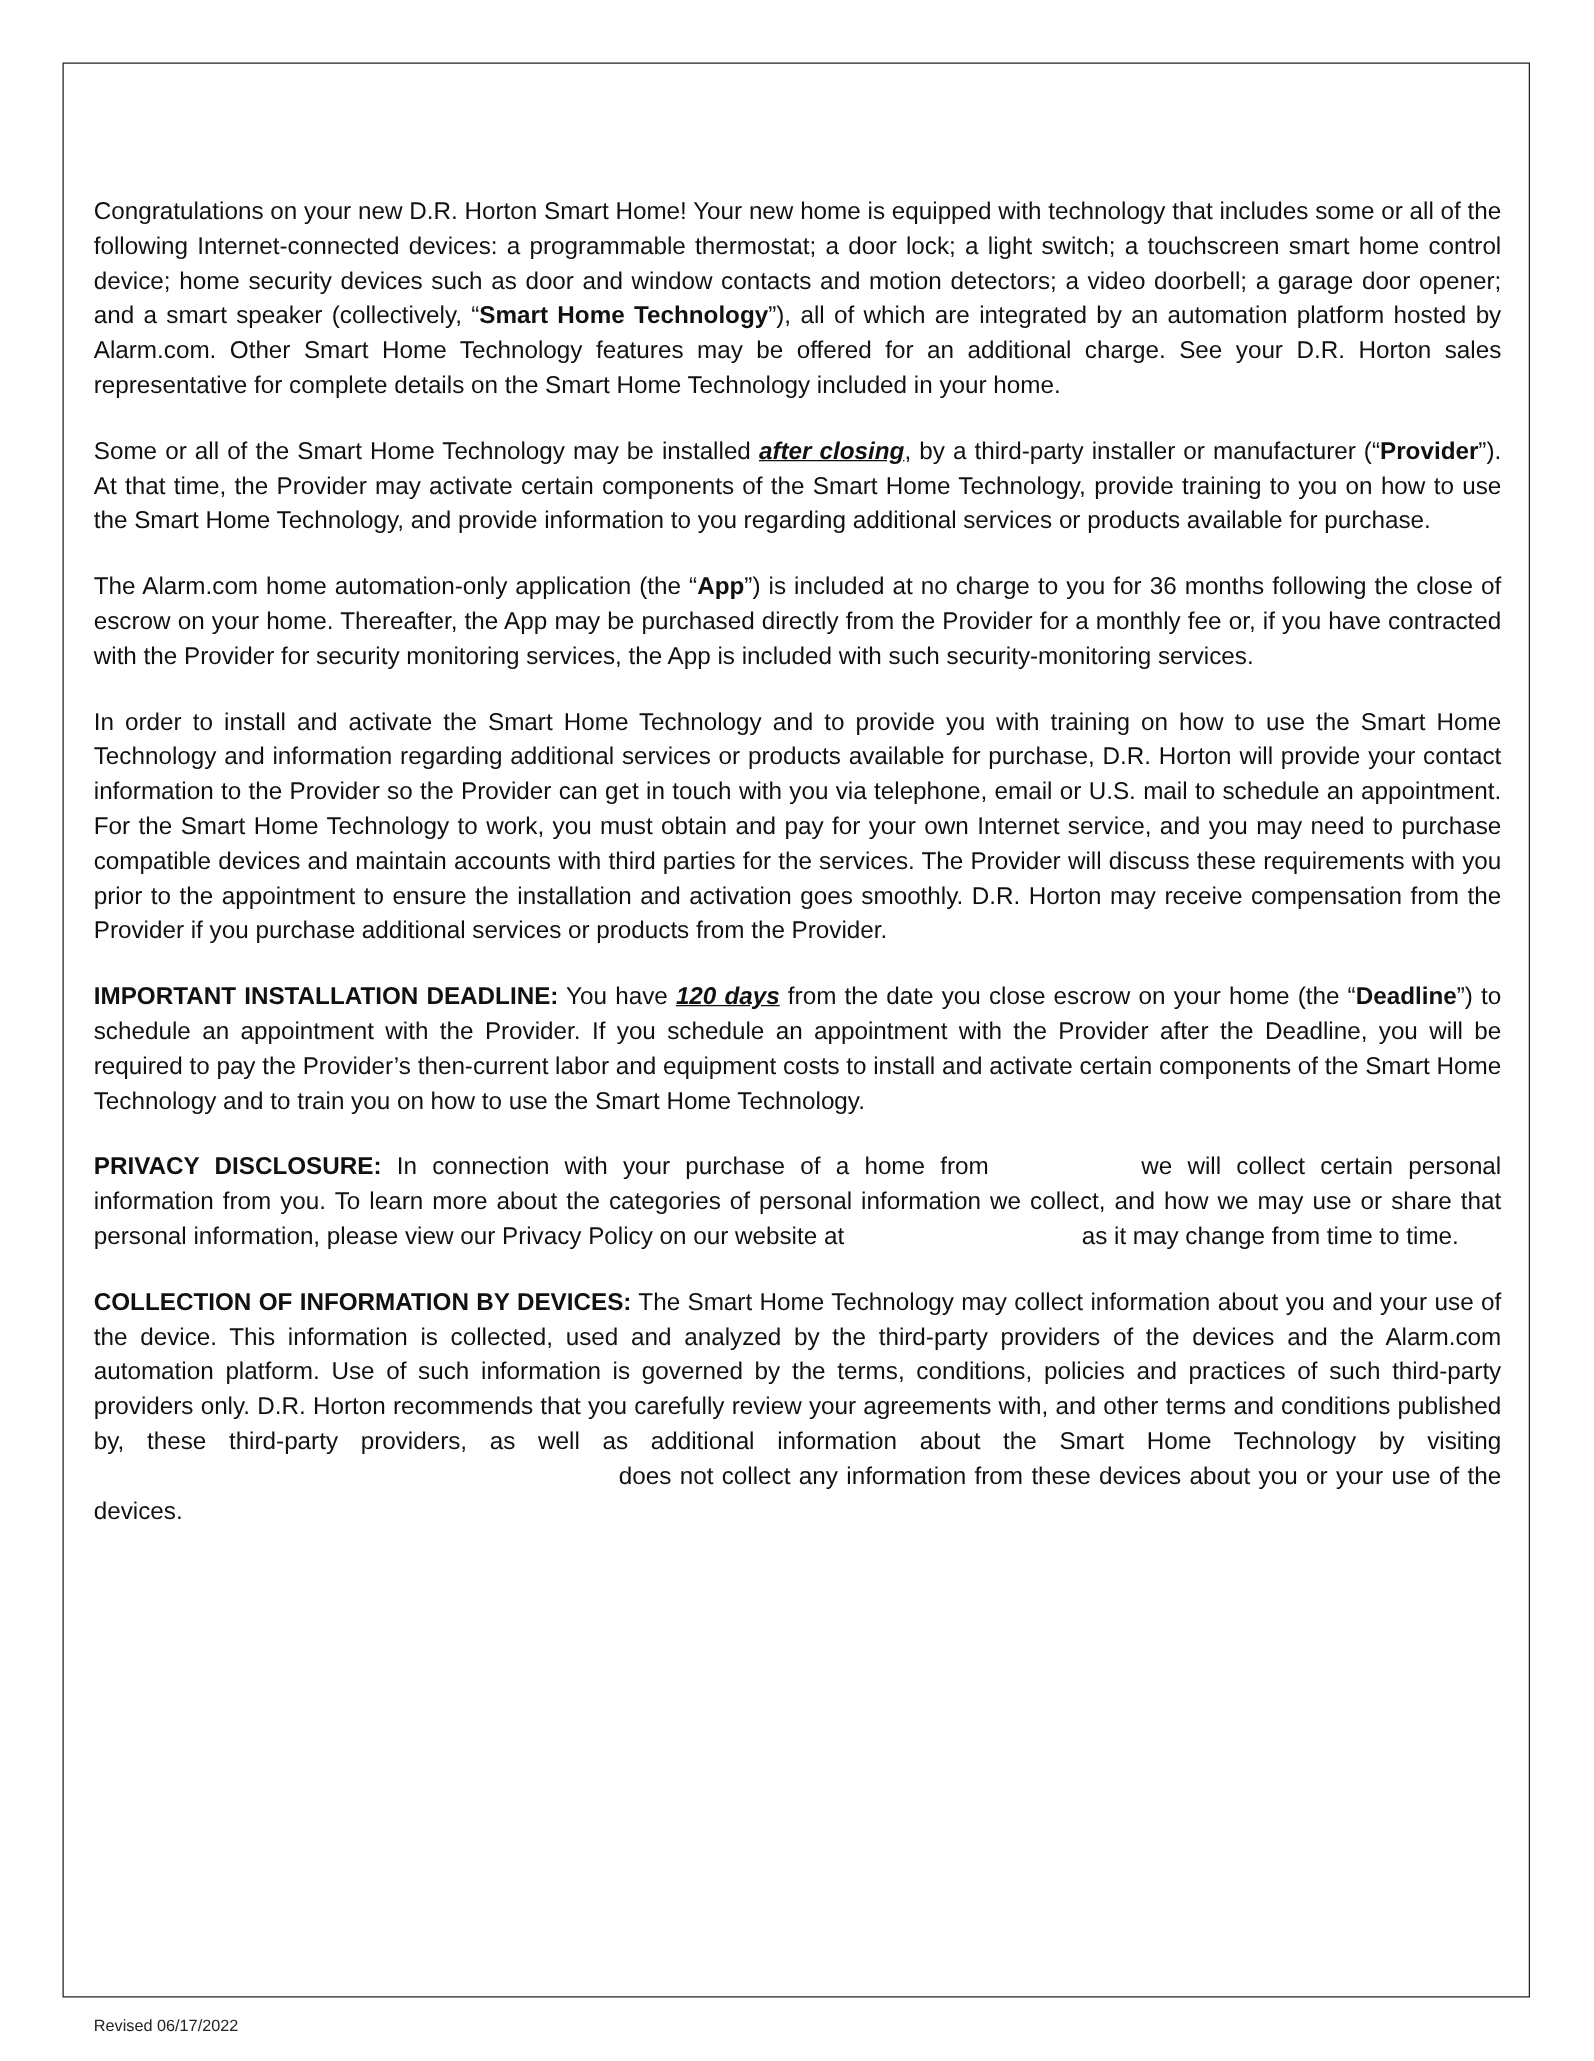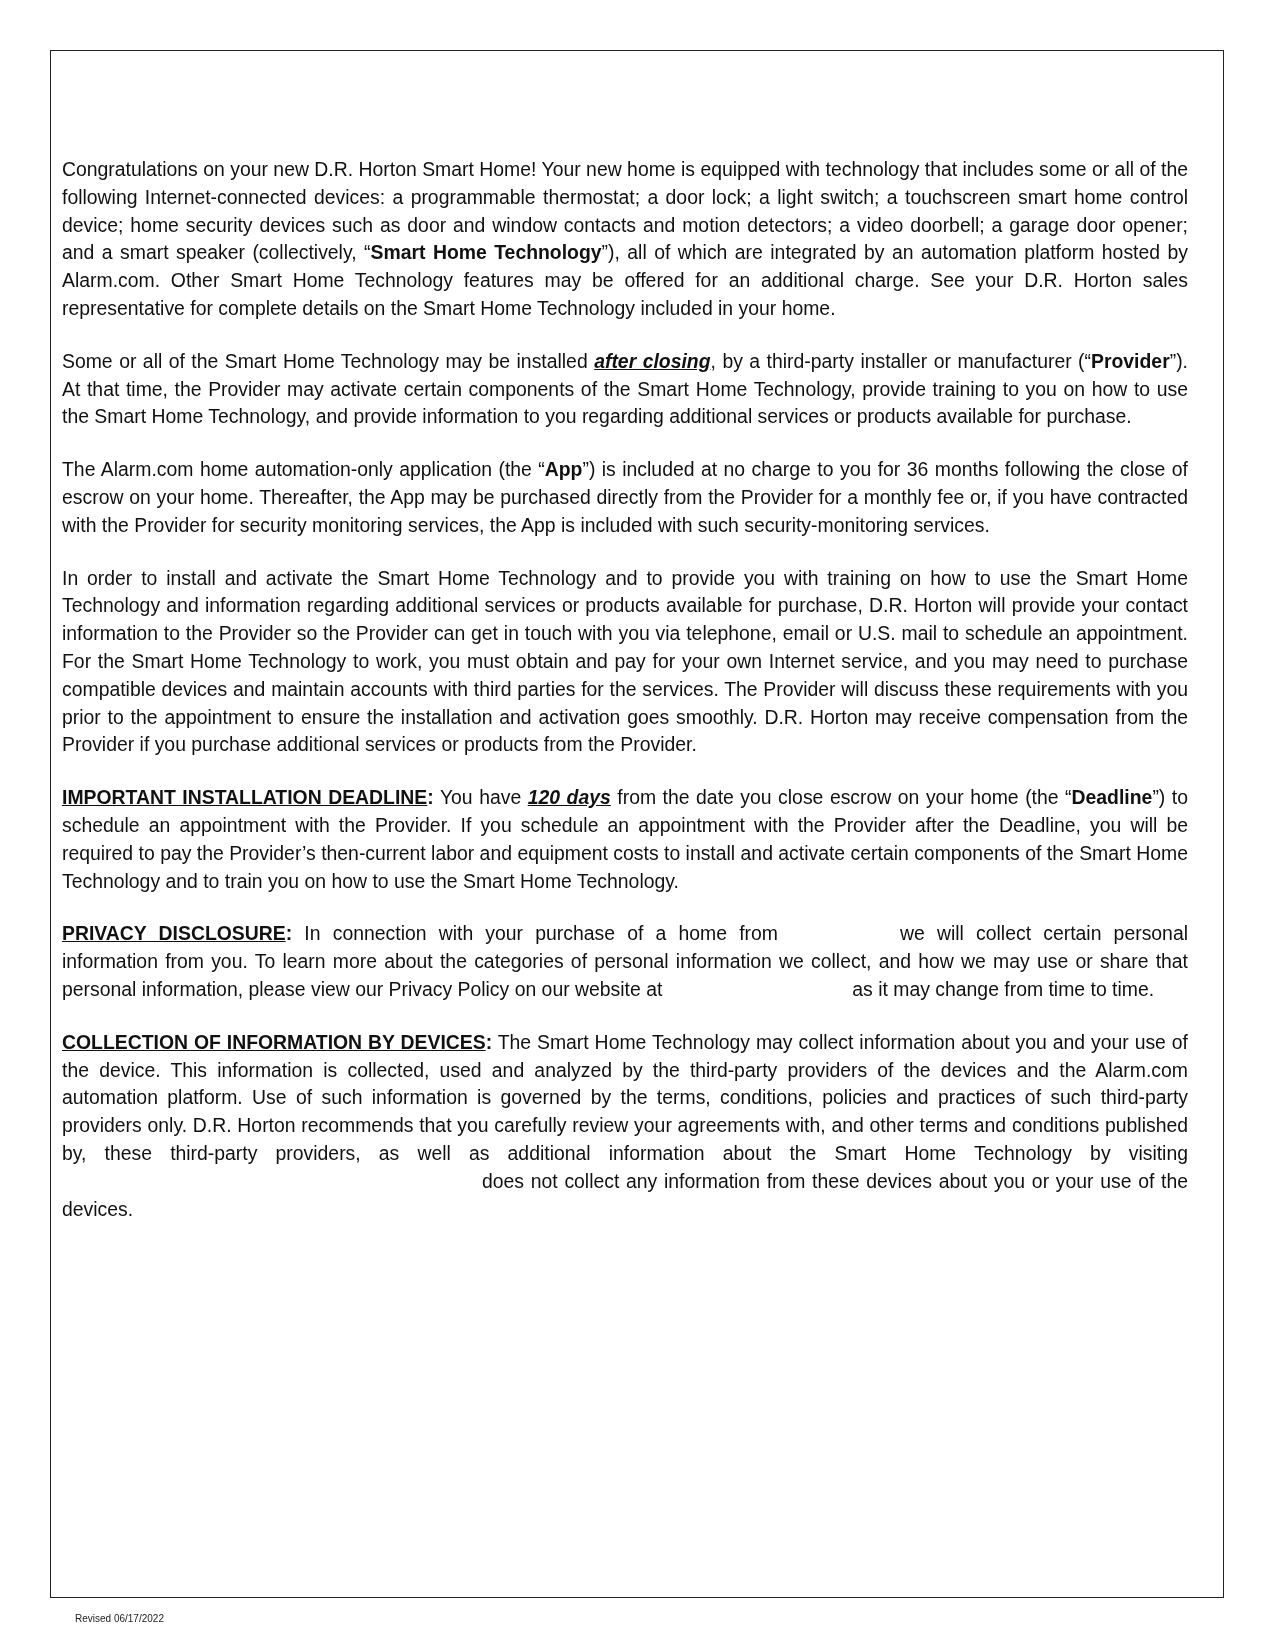--- a/index.html
+++ b/index.html
@@ -2,33 +2,33 @@
 <html><head>
   <meta charset="utf-8">
   <style>
     html, body { margin: 0; padding: 0; background: #ffffff; }
     body { width: 1275px; height: 1649px; position: relative; overflow: hidden; }
     .frame {
       position: absolute; left: 50px; top: 50px; width: 1174px; height: 1548px;
       border: 1.5px solid #222; box-sizing: border-box;
     }
     .content {
-      position: absolute; left: 62px; top: 156px; width: 1126px;
+      position: absolute; left: 75px; top: 156px; width: 1126px;
       font-family: "Liberation Sans", sans-serif; font-size: 19.4px; line-height: 27.8px;
       color: #111; text-align: justify;
     }
     .content p { margin: 0 0 25px 0; }
     .content p.tight { }
     b { font-weight: bold; }
-    .u { text-decoration: underline; }
+    .u { }
     .iu { font-style: italic; text-decoration: underline; font-weight: bold; }
     .gap { display: inline-block; }
     .footer {
       position: absolute; left: 75px; top: 1613px;
-      font-family: "Liberation Sans", sans-serif; font-size: 10px; color: #222;
+      font-family: "Liberation Sans", sans-serif; font-size: 13px; color: #222;
     }
   </style>
 </head>
 <body>
 
 <div class="frame"></div>
 
 <div class="content">
 
   <p><span>Congratulations on your new D.R. Horton Smart Home!  Your new home is equipped with technology that includes some or all of the following Internet-connected devices: a programmable thermostat; a door lock; a light switch; a touchscreen smart home control device; home security devices such as door and window contacts and motion detectors; a video doorbell; a garage door opener; and a smart speaker (collectively, “</span><b>Smart Home Technology</b><span>”), all of which are integrated by an automation platform hosted by Alarm.com.  Other Smart Home Technology features may be offered for an additional charge.  See your D.R. Horton sales representative for complete details on the Smart Home Technology included in your home.</span></p>

